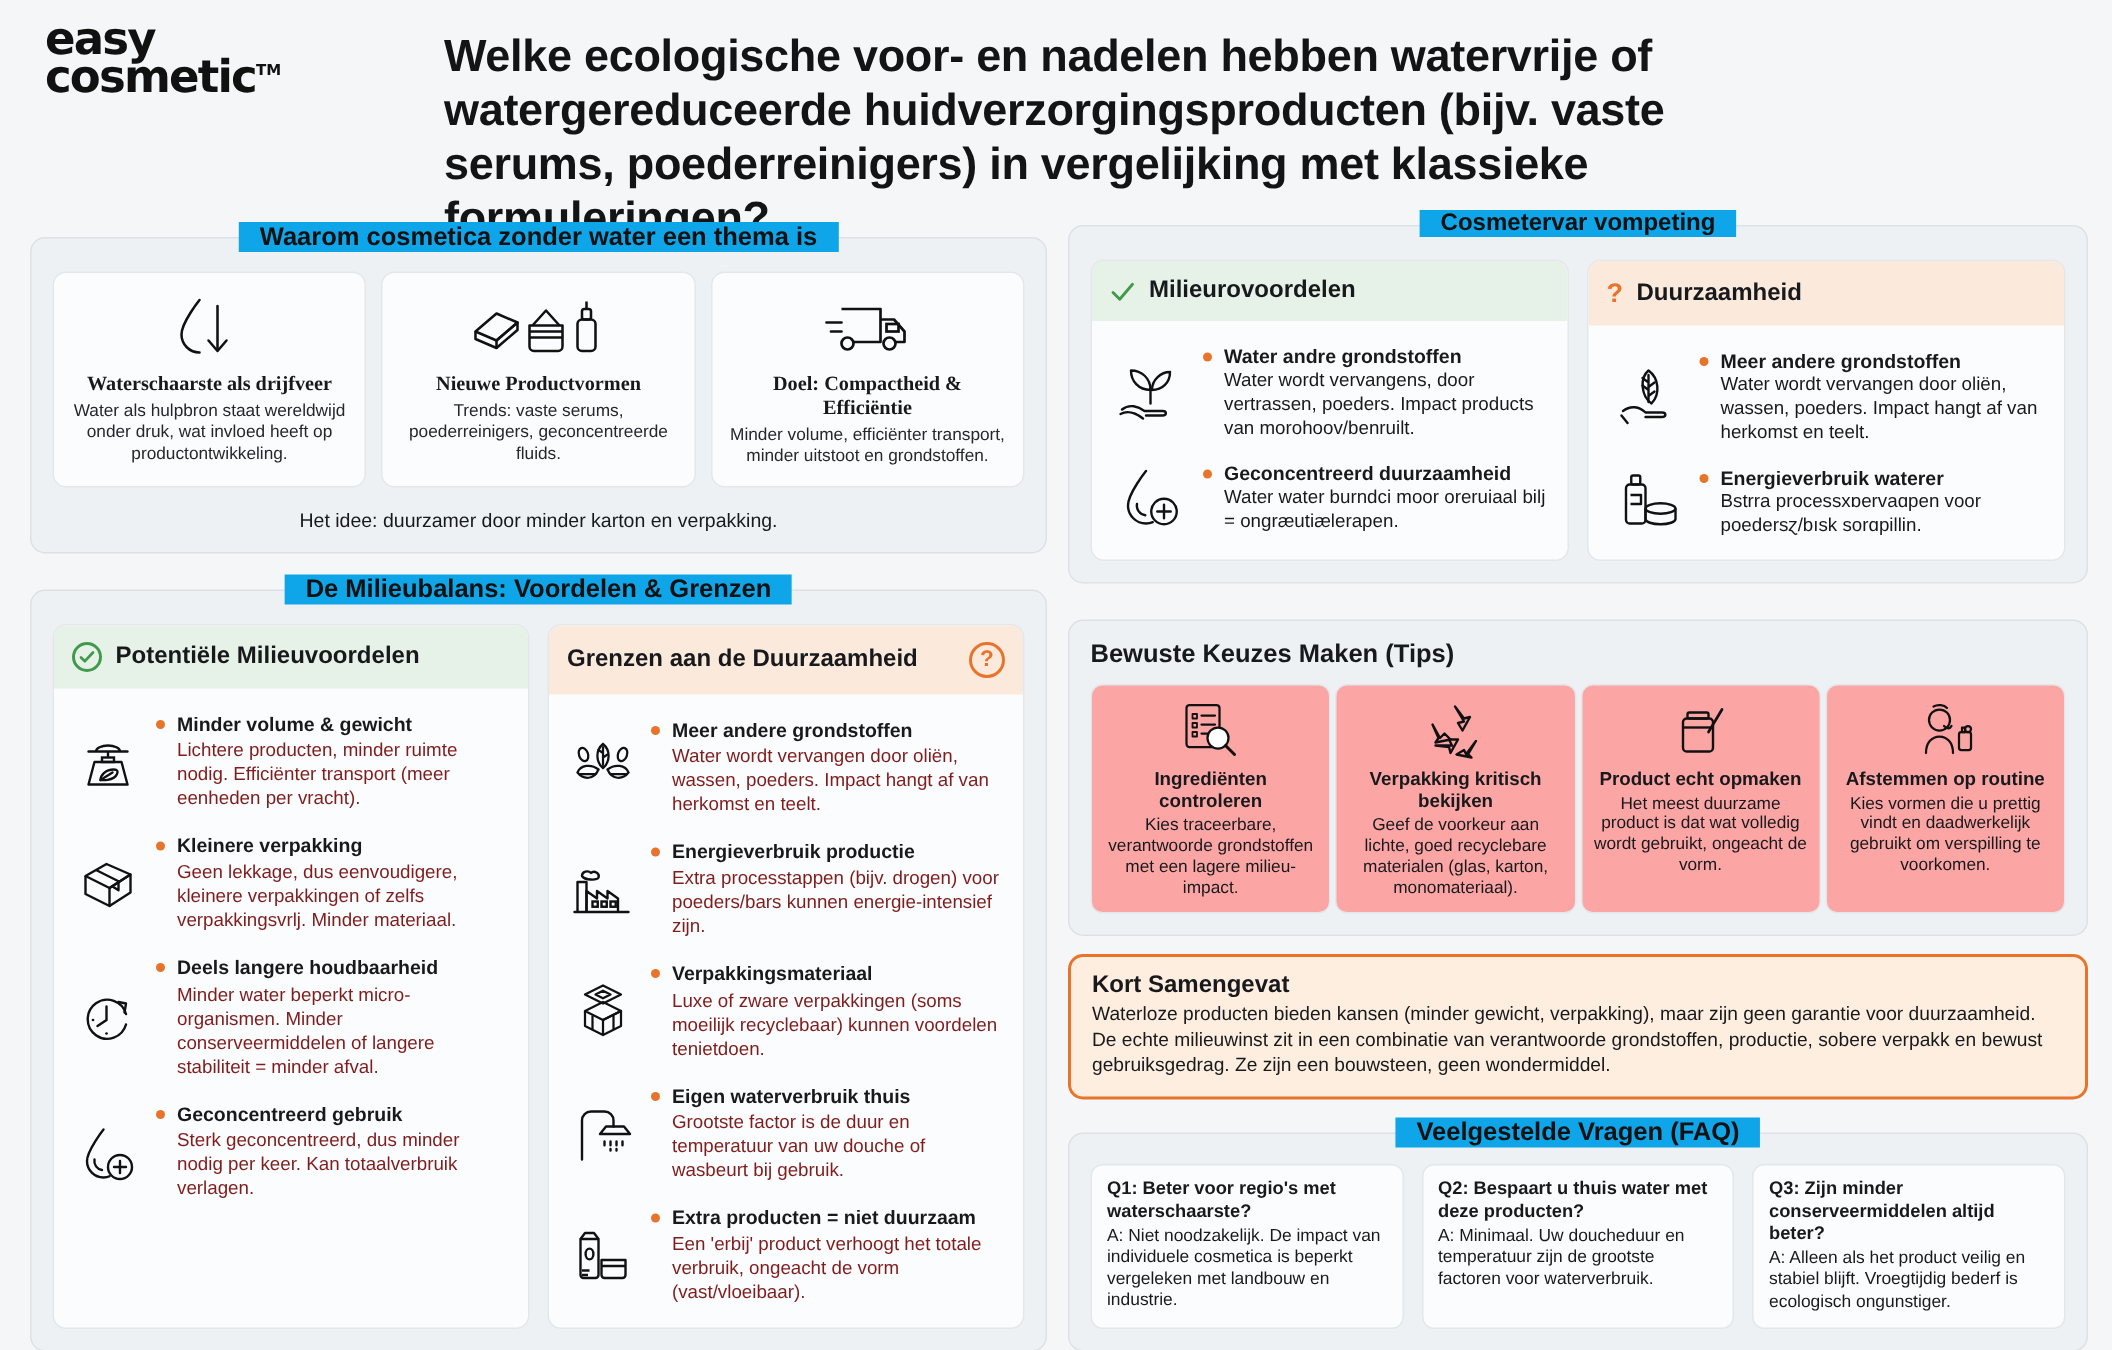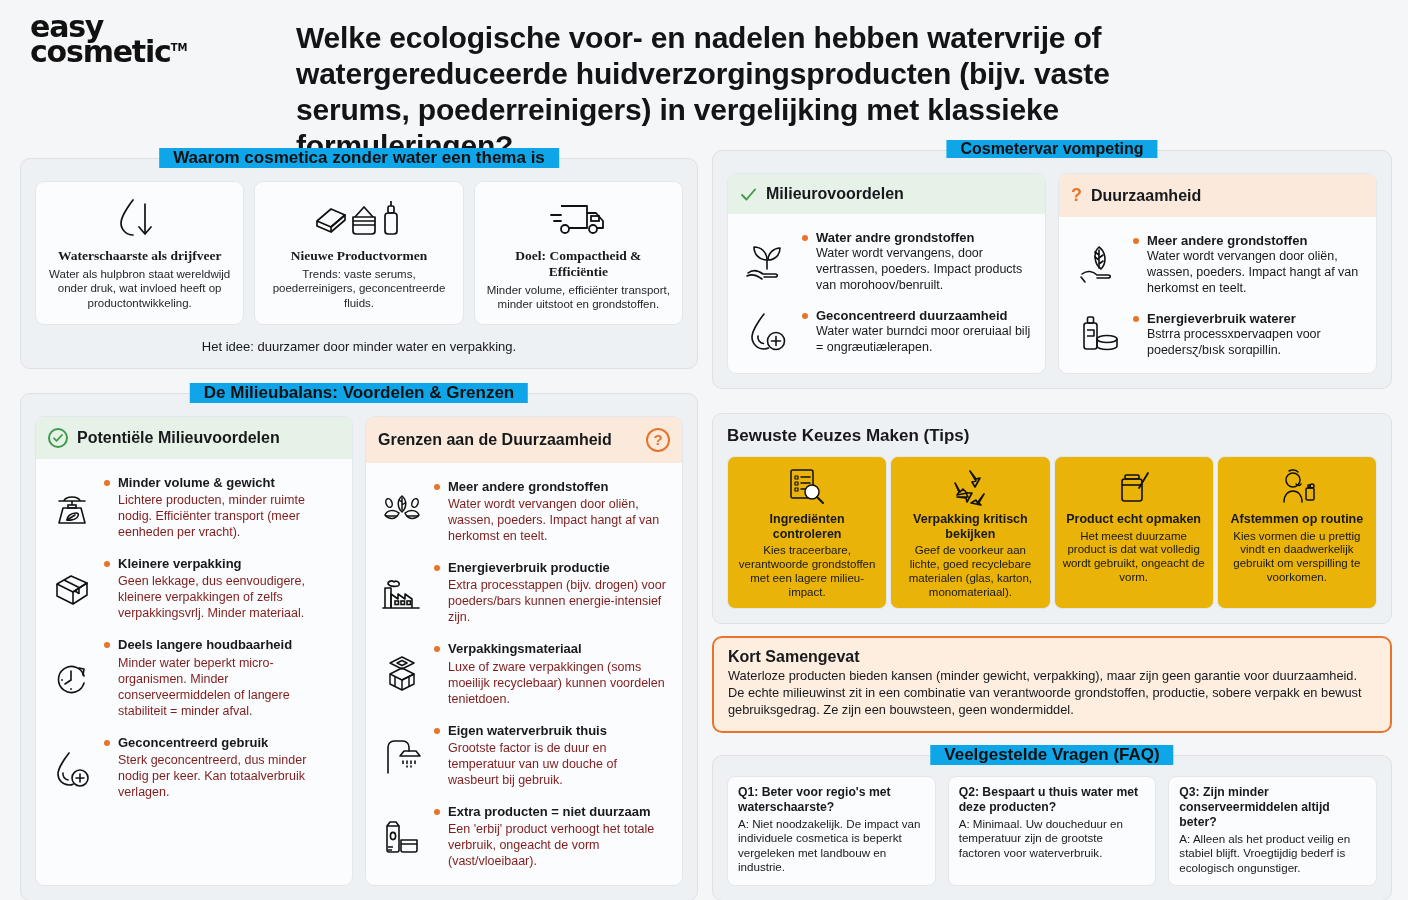--- a/index.html
+++ b/index.html
@@ -98,21 +98,21 @@
 
   
   .tips-box {
     border: 1px solid #dde1e6; border-radius: 10px;
     background: #eef1f4; padding: 12px 14px 14px;
   }
   .tips-title { font-size: 17px; font-weight: 700; margin-bottom: 10px; }
   .tips-row { display: flex; gap: 3px; }
   .tip {
     position: relative; flex: 1;
-    background: #eab308; border: 1px solid #e3e7eb; border-radius: 8px;
+    background: #fca5a5; border: 1px solid #e3e7eb; border-radius: 8px;
     padding: 8px 7px 9px; text-align: center;
   }
   .tip.hl { background: #fdeedf; border: 2px solid #e8742c; }
   .tip-icon { height: 44px; display: flex; align-items: center; justify-content: center; }
   .tip-title { font-size: 12.5px; font-weight: 700; line-height: 1.18; margin-top: 3px; }
   .tip-desc  { font-size: 11.5px; line-height: 1.2; margin-top: 3px; }
 
   
   .summary {
     margin-top: 12px;
@@ -197,21 +197,21 @@
                 <circle cx="46" cy="33" r="4"></circle>
               <path d="M4 19 h10 M7 25 h7" stroke-linecap="round"></path>
               <rect x="44" y="20" width="8" height="5"></rect>
             </svg>
           </div>
           <div class="why-title">Doel: Compactheid &amp; Efficiëntie</div>
           <div class="why-desc">Minder volume, efficiënter transport, minder uitstoot en grondstoffen.</div>
         </div>
       </div>
       <div class="why-foot">
-        <b>Het idee:</b><span> duurzamer door minder water en verpakking.</span>
+        <b>Het idee:</b><span> duurzamer door minder karton en verpakking.</span>
       </div>
     </div>
 
     <div class="section" style="margin-top:24px;">
       <div class="section-legend">De Milieubalans: Voordelen &amp; Grenzen</div>
       <div class="balance-row">
 
         <div class="panel">
           <div class="panel-head green">
             <span class="ring">

